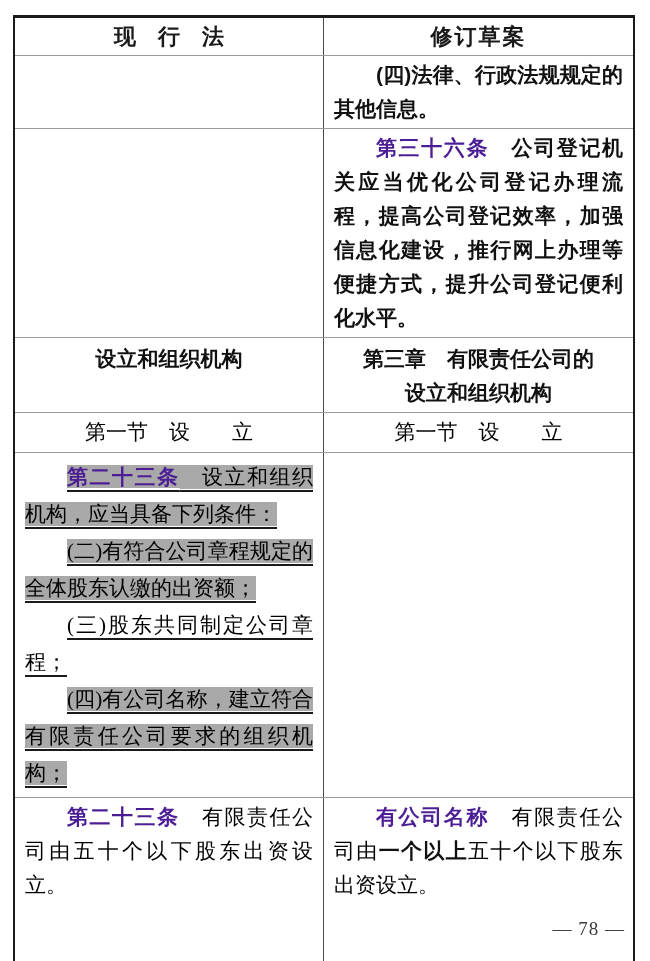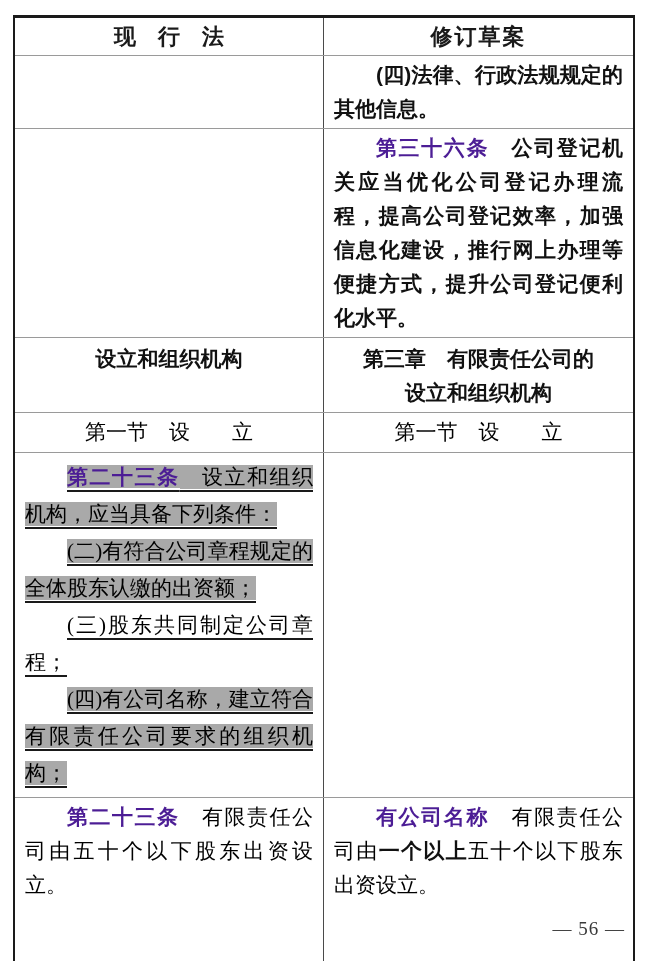--- a/index.html
+++ b/index.html
@@ -121,13 +121,13 @@
     <div class="cell lcell">
         <p class="para ind"><span class="art">第二十三条</span><span class="kai">　有限责任公司由五十个以下股东出资设立。</span></p>
       </div>
     <div class="cell rcell">
         <p class="para ind"><span class="art">有公司名称</span><span class="kai">　有限责任公司由</span><span class="hei">一个以上</span><span class="kai">五十个以下股东出资设立。</span></p>
       </div>
   </div>
 
 </div>
 
-<div class="pagenum">— 56 —</div>
+<div class="pagenum">— 78 —</div>
 
 </body></html>

